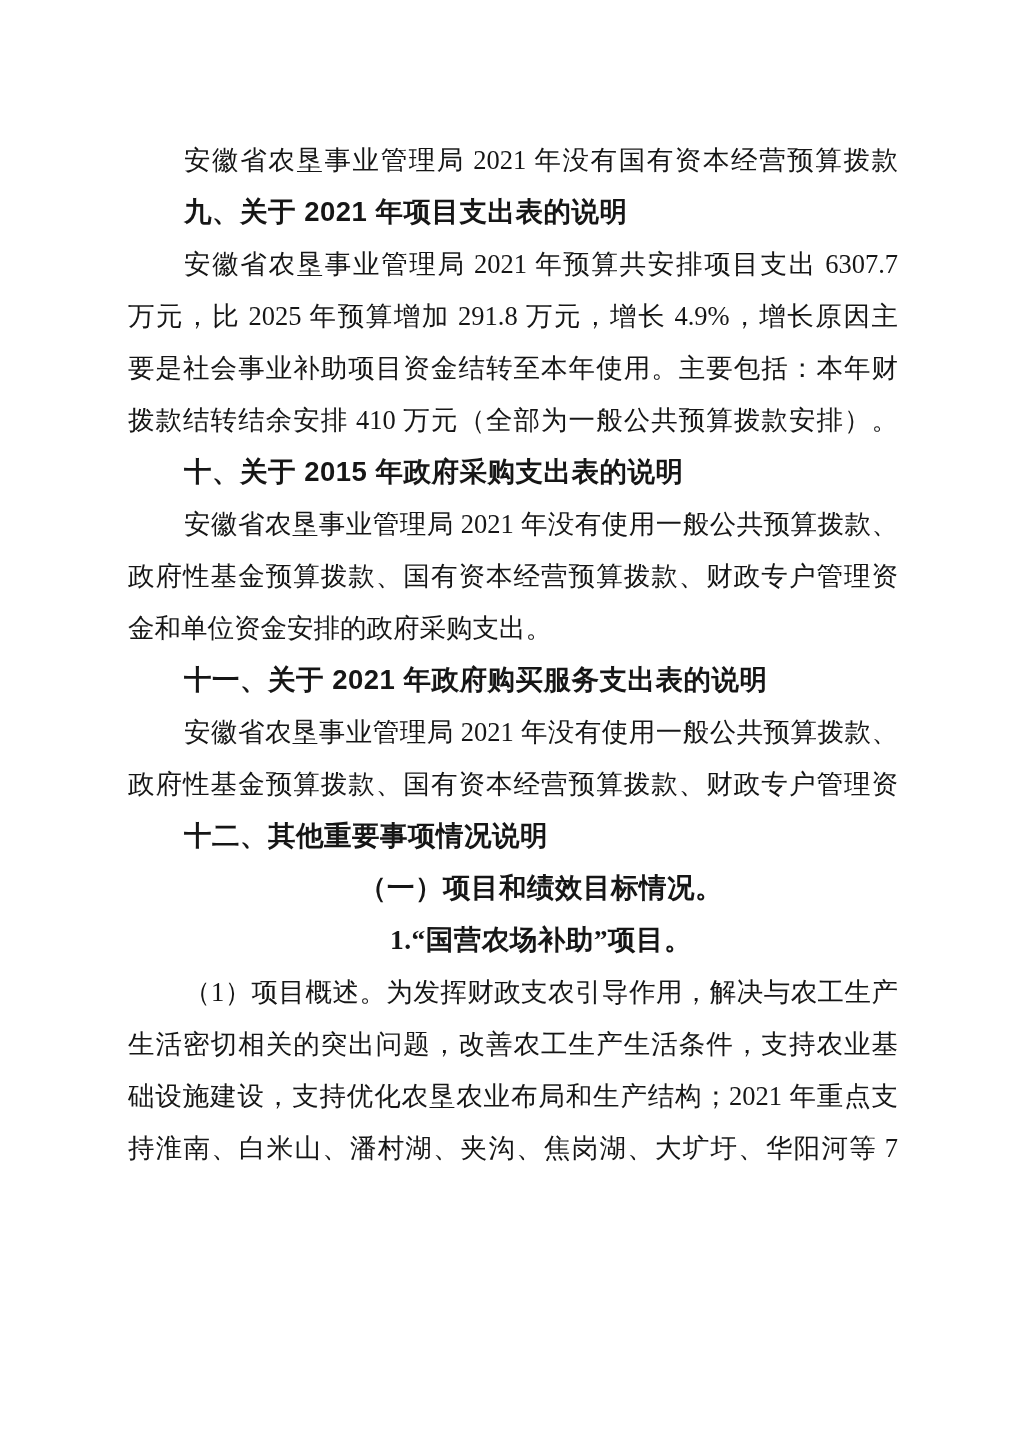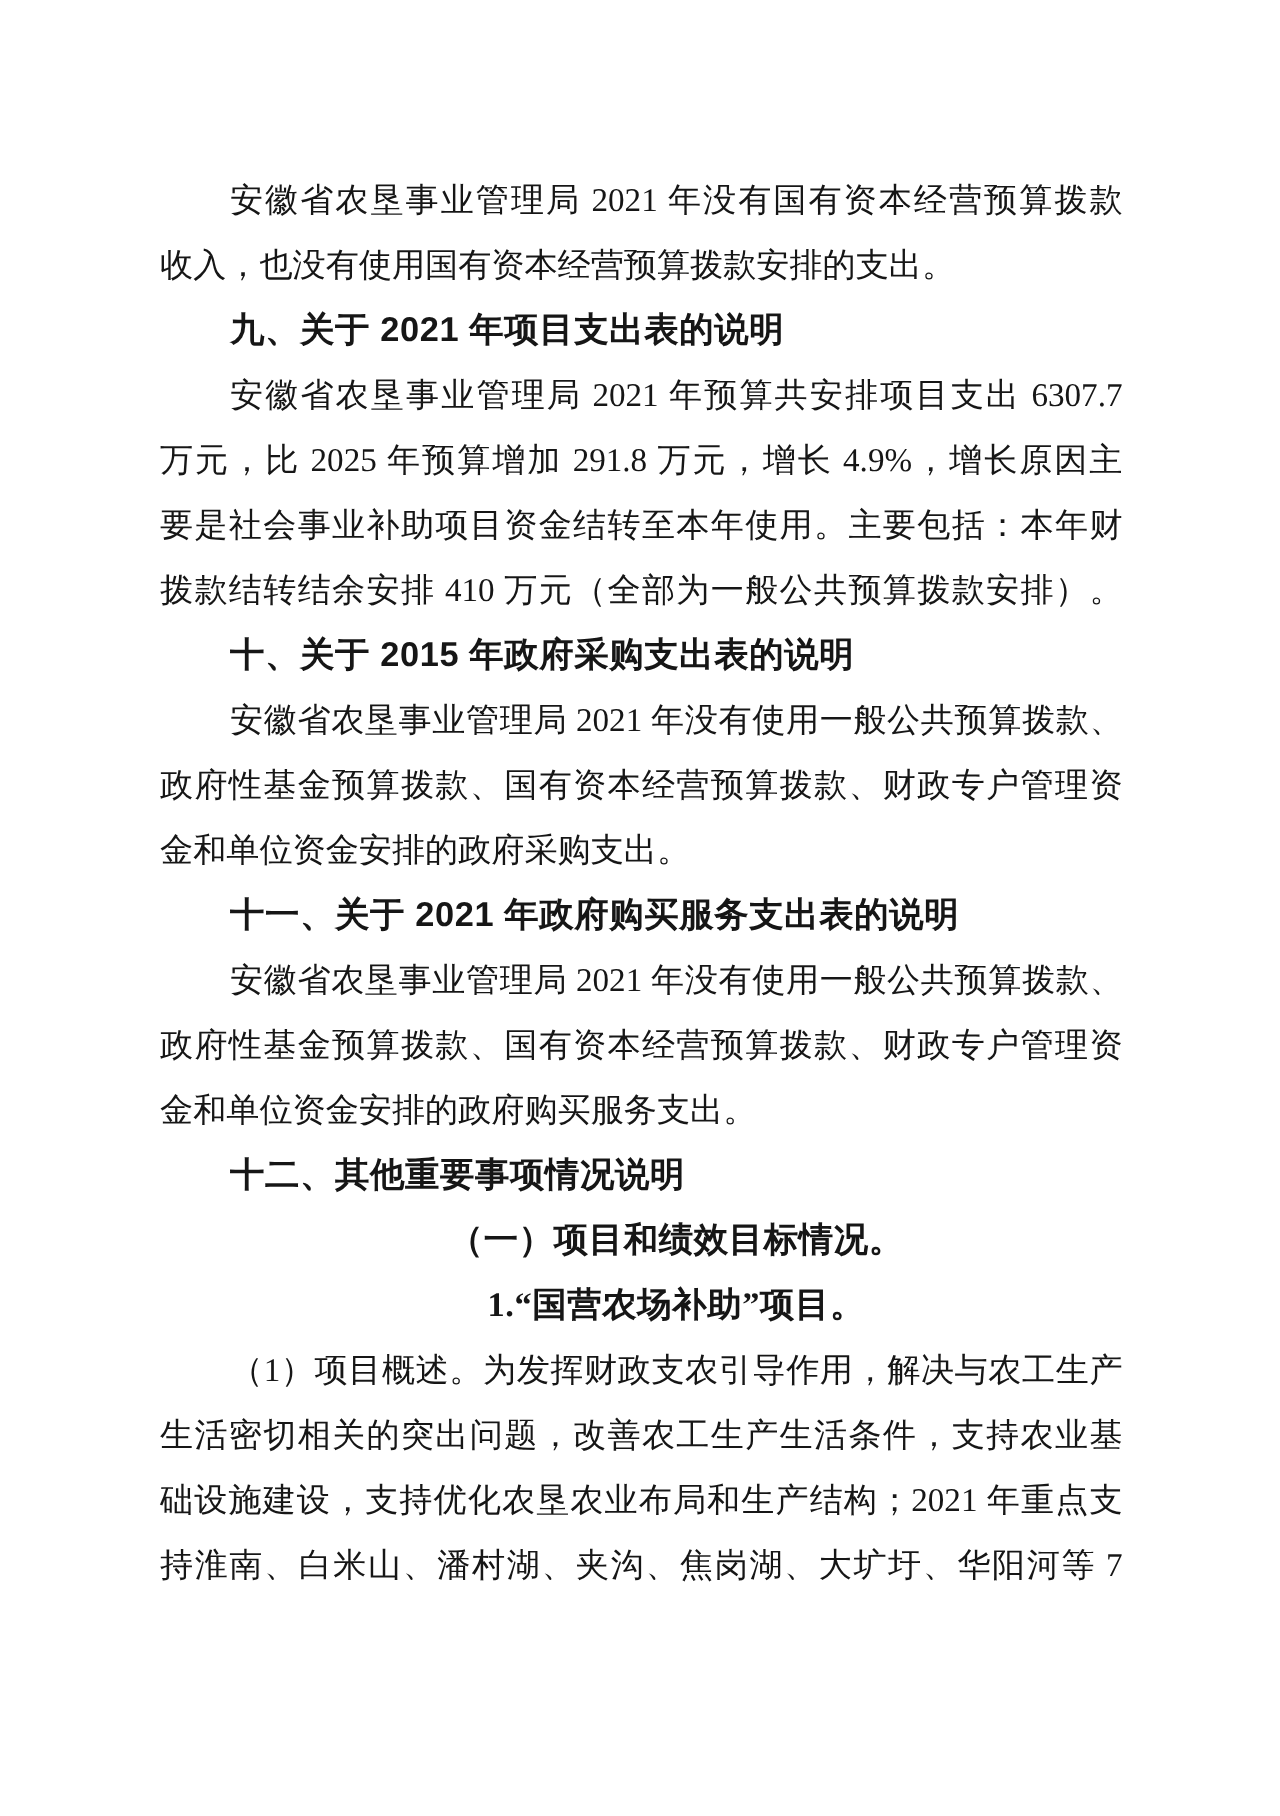--- a/index.html
+++ b/index.html
@@ -60,34 +60,32 @@
     font-family: "Liberation Serif", "DejaVu Serif", serif;
     color: #c2410c;
   }
 </style>
 </head>
 <body>
 
 <div class="page">
   <div class="content">
     <div class="ln indent just">安徽省农垦事业管理局 2021 年没有国有资本经营预算拨款</div>
-    <div class="ln">收入，也没有使用国有资本经营预算拨款安排的支出。</div>
     <div class="ln head indent">九、关于 2021 年项目支出表的说明</div>
     <div class="ln indent just">安徽省农垦事业管理局 2021 年预算共安排项目支出 6307.7</div>
     <div class="ln just">万元，比 2025 年预算增加 291.8 万元，增长 4.9%，增长原因主</div>
     <div class="ln just">要是社会事业补助项目资金结转至本年使用。主要包括：本年财</div>
     <div class="ln just">拨款结转结余安排 410 万元（全部为一般公共预算拨款安排）。</div>
     <div class="ln head indent">十、关于 2015 年政府采购支出表的说明</div>
     <div class="ln indent just">安徽省农垦事业管理局 2021 年没有使用一般公共预算拨款、</div>
     <div class="ln just">政府性基金预算拨款、国有资本经营预算拨款、财政专户管理资</div>
     <div class="ln">金和单位资金安排的政府采购支出。</div>
     <div class="ln head indent">十一、关于 2021 年政府购买服务支出表的说明</div>
     <div class="ln indent just">安徽省农垦事业管理局 2021 年没有使用一般公共预算拨款、</div>
     <div class="ln just">政府性基金预算拨款、国有资本经营预算拨款、财政专户管理资</div>
-    <div class="ln">金和单位资金安排的政府购买服务支出。</div>
     <div class="ln head indent">十二、其他重要事项情况说明</div>
     <div class="ln head2 indent">（一）项目和绩效目标情况。</div>
     <div class="ln head2 indent">1.“国营农场补助”项目。</div>
     <div class="ln indent just">（1）项目概述。为发挥财政支农引导作用，解决与农工生产</div>
     <div class="ln just">生活密切相关的突出问题，改善农工生产生活条件，支持农业基</div>
     <div class="ln just">础设施建设，支持优化农垦农业布局和生产结构；2021 年重点支</div>
     <div class="ln just">持淮南、白米山、潘村湖、夹沟、焦岗湖、大圹圩、华阳河等 7</div>
   </div>
   <div class="page-number">26</div>
 </div>

